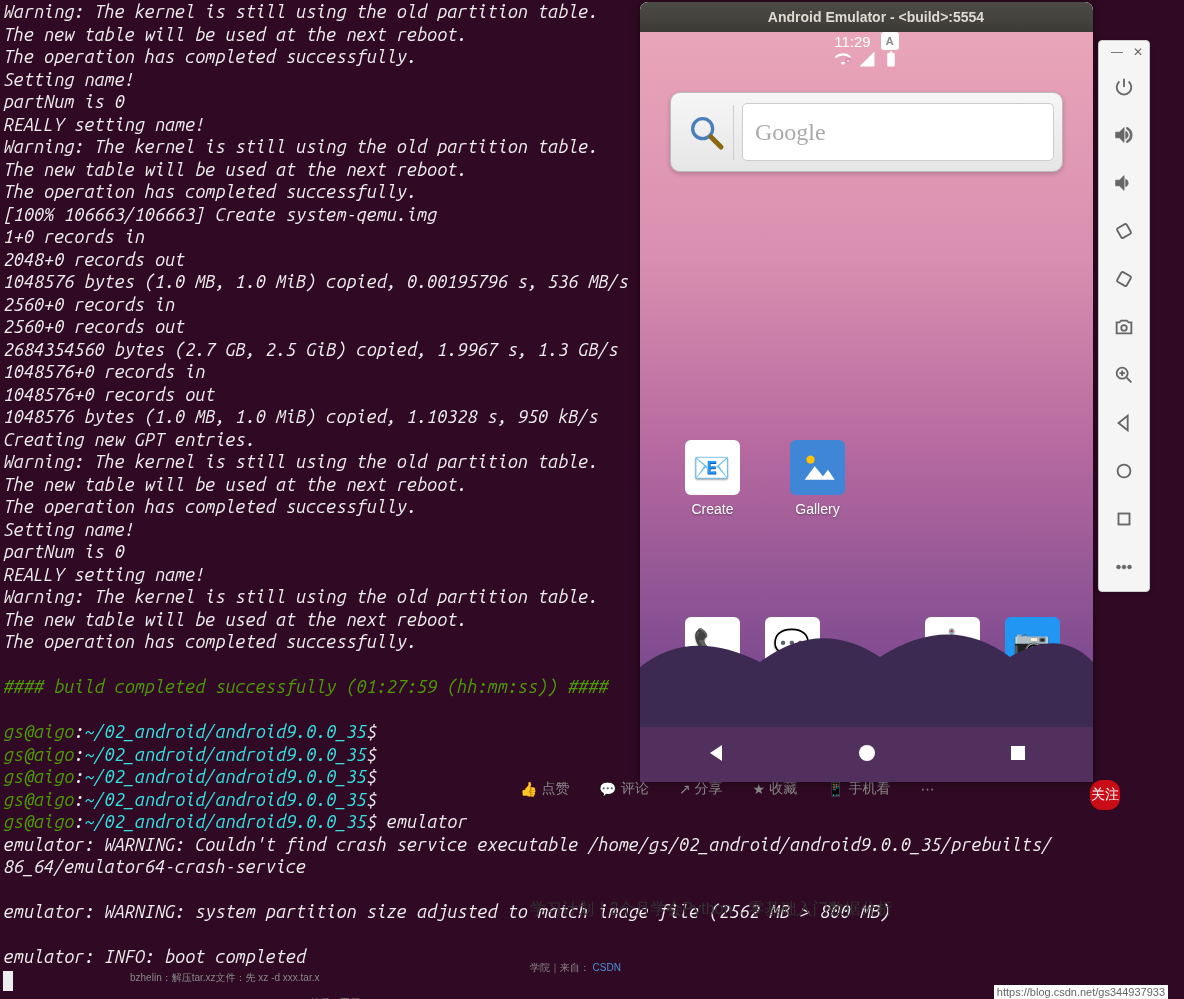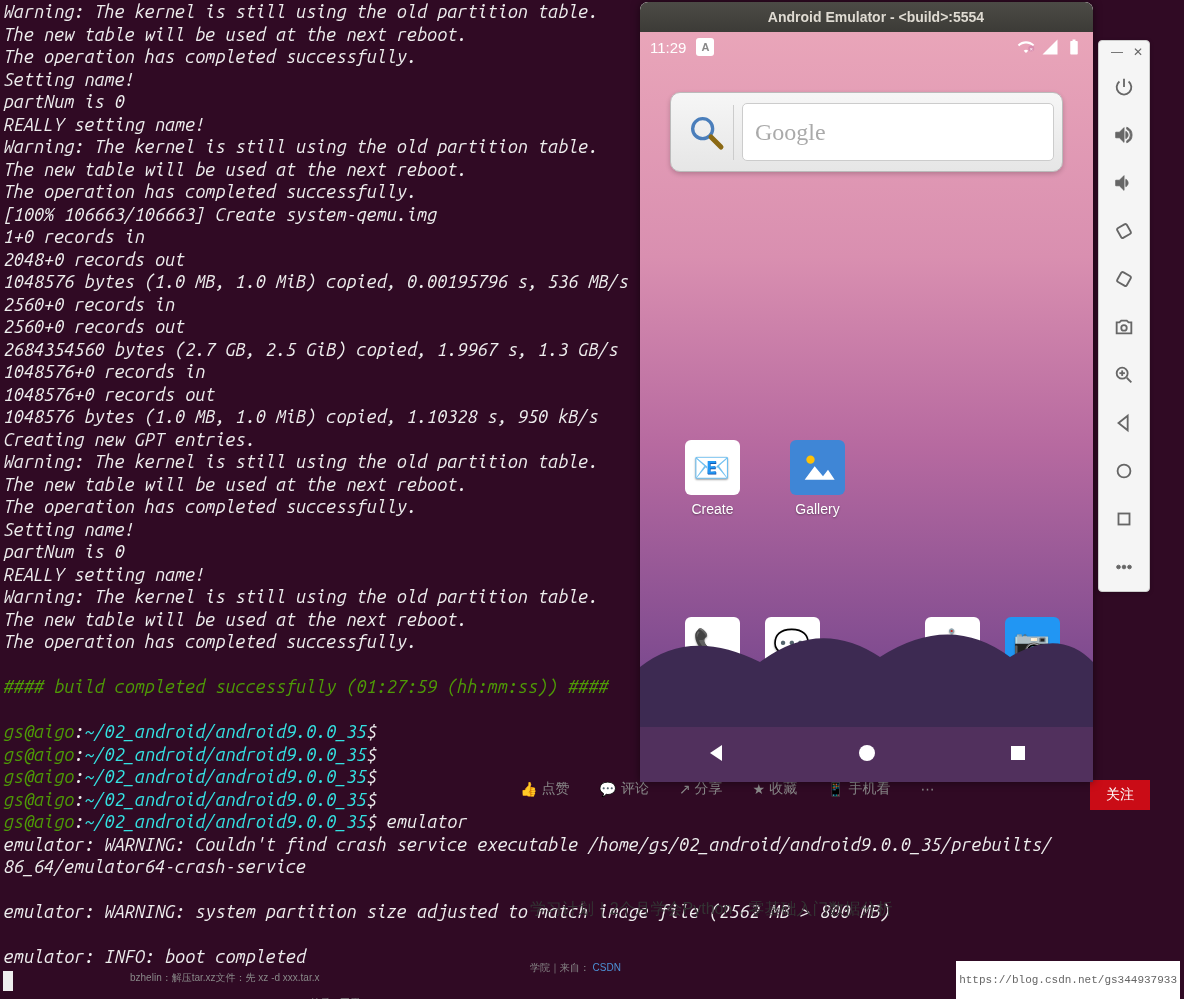--- a/index.html
+++ b/index.html
@@ -10,27 +10,27 @@
 .terminal .green{color:#4e9a06;}
 .terminal .cyan{color:#34e2e2;}
 .terminal .cursor{display:inline-block;width:10px;height:20px;background:#eee;vertical-align:middle;}
 .bgtext{position:absolute;color:#888;font-size:10px;white-space:nowrap;}
 .bgtext.cn{font-family:Liberation Sans, sans-serif;margin-top:36px;}
 .link{color:#4c90d4;}
 
 
 .blog-actions{position:absolute;left:520px;top:780px;display:flex;gap:30px;color:#888;font-size:14px;align-items:center;}
 .blog-actions span{display:flex;align-items:center;gap:4px;}
-.follow-btn{position:absolute;left:1090px;top:780px;background:#ca0c16;color:#fff;padding:6px 16px;border-radius:0;font-size:14px;}
+.follow-btn{position:absolute;left:1090px;top:780px;background:#ca0c16;color:#fff;padding:6px 1px;border-radius:12px;font-size:14px;}
 
 
 .emu{position:absolute;left:640px;top:2px;width:453px;height:780px;background:#f2f1f0;border-radius:8px 8px 0 0;box-shadow:0 0 8px rgba(0,0,0,.5);overflow:hidden;}
 .emu-title{height:30px;background:linear-gradient(#4c4b46,#3c3b37);color:#dfdbd2;text-align:center;line-height:30px;font-size:14px;font-weight:bold;border-radius:8px 8px 0 0;padding-left:19px;}
 .emu-screen{position:absolute;top:30px;left:0;width:453px;height:750px;background:linear-gradient(180deg,#e9a5b9 0%,#d98fb0 30%,#b76aa0 55%,#7d4a8f 85%);overflow:hidden;}
-.statusbar{height:30px;display:flex;align-items:center;justify-content:space-between;padding:0 10px;color:#fff;font-size:15px;}
+.statusbar{height:30px;display:flex;align-items:center;justify-content:space-between;padding:0 10px;color:#fff;font-size:15px;flex-direction:column;}
 .statusbar .left{display:flex;align-items:center;gap:10px;}
 .statusbar .right{display:flex;align-items:center;gap:6px;}
 .sb-icon{width:18px;height:18px;fill:#fff;}
 .kbd-badge{width:18px;height:18px;background:#fff;color:#888;border-radius:3px;display:flex;align-items:center;justify-content:center;font-size:11px;font-weight:bold;}
 
 .search-widget{position:absolute;top:60px;left:30px;right:30px;height:80px;background:linear-gradient(#f6f6f6,#e6e6e6);border-radius:10px;border:1px solid #bbb;display:flex;align-items:center;padding:8px;box-shadow:0 2px 5px rgba(0,0,0,.2);}
 .search-widget .mag{width:55px;height:55px;display:flex;align-items:center;justify-content:center;border-right:1px solid #ccc;}
 .search-widget .mag svg{width:40px;height:40px;}
 .search-input{flex:1;height:58px;margin-left:8px;background:#fff;border:1px solid #ccc;border-radius:5px;display:flex;align-items:center;padding:0 12px;font-size:24px;color:#aaa;font-family:Georgia,serif;}
 
@@ -51,21 +51,21 @@
 .navbar{position:absolute;bottom:0;left:0;right:0;height:55px;background:rgba(0,0,0,.35);display:flex;align-items:center;justify-content:space-around;}
 .navbar svg{width:24px;height:24px;fill:#fff;}
 
 
 .sidebar{position:absolute;left:1098px;top:40px;width:52px;background:#f5f5f5;border:1px solid #ccc;border-radius:4px;box-shadow:0 1px 4px rgba(0,0,0,.2);}
 .sidebar-head{height:22px;display:flex;align-items:center;justify-content:flex-end;gap:10px;padding:0 6px;color:#666;font-size:12px;}
 .sidebar-btns{display:flex;flex-direction:column;align-items:center;}
 .sb-b{width:52px;height:48px;display:flex;align-items:center;justify-content:center;cursor:pointer;}
 .sb-b svg{width:22px;height:22px;fill:#666;stroke:#666;}
 
-.statuslink{position:absolute;bottom:0;right:4px;font-size:11px;color:#666;background:#fff;padding:13px 3px;font-family:Liberation Mono, monospace;}
+.statuslink{position:absolute;bottom:0;right:16px;font-size:11px;color:#666;background:#fff;padding:1px 3px;}
 </style>
 </head>
 <body>
 
 <div class="bgtext cn" style="left:530px;top:235px;">3、设置快捷</div>
 <div class="bgtext cn" style="left:530px;top:650px;">5、体验一下</div>
 <div class="bgtext cn" style="left:135px;top:560px;font-size:16px;">热门文章</div>
 
 <div class="terminal"><span id="term-body"><span>Warning: The kernel is still using the old partition table.</span>
 <span>The new table will be used at the next reboot.</span>

